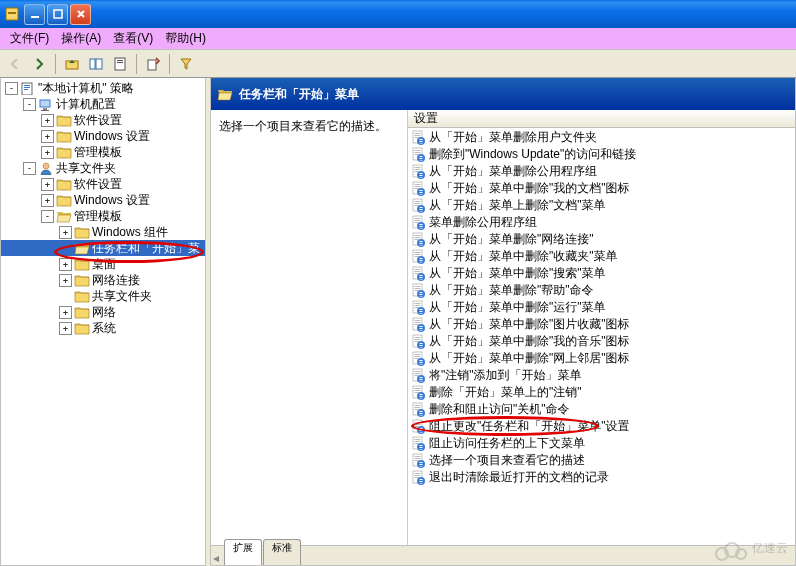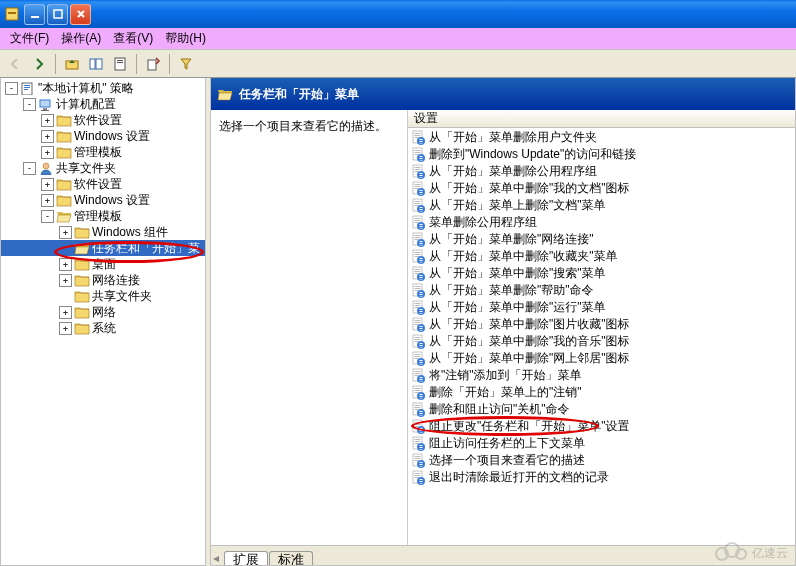--- a/index.html
+++ b/index.html
@@ -38,24 +38,24 @@
 .detail-header { height: 24px; background: linear-gradient(to bottom, #1a5fb4, #0030a0); color: white; display: flex; align-items: center; padding: 16px 6px; font-weight: bold; gap: 6px; }
 .detail-body { flex: 1; display: flex; overflow: hidden; }
 .desc-col { width: 196px; padding: 8px; }
 .list-col { flex: 1; border-left: 1px solid #ccc; display: flex; flex-direction: column; overflow: hidden; }
 .list-header { height: 18px; background: linear-gradient(to bottom, #fff, #ece9d8); border-bottom: 1px solid #c0c0c0; padding: 0 6px; display: flex; align-items: center; }
 .list-body { flex: 1; overflow-y: scroll; overflow-x: hidden; padding: 1px 0; }
 .list-row { display: flex; align-items: center; height: 17px; padding: 0 2px; gap: 3px; white-space: nowrap; }
 .policy-icon { width: 16px; height: 16px; flex-shrink: 0; }
 
 .tabs-row { height: 20px; background: #ece9d8; display: flex; align-items: flex-end; padding-left: 2px; border-top: 1px solid #c0c0c0; gap: 1px; }
-.tab { padding: 1px 8px; background: #ece9d8; border: 1px solid #999; border-bottom: none; border-radius: 3px 3px 0 0; font-size: 13px; height: 15px; line-height: 13px; position: relative; top: 1px; }
+.tab { padding: 1px 8px; background: #ece9d8; border: 1px solid #999; border-bottom: none; border-radius: 3px 3px 0 0; font-size: 10px; height: 27px; line-height: 13px; position: relative; top: 1px; }
 .tab.active { background: #fff; }
 
-.watermark { position: absolute; right: 8px; bottom: 4px; opacity: .35; font-size: 18px; color: #666; display: flex; align-items: flex-end; gap: 4px; pointer-events: none; }
+.watermark { position: absolute; right: 8px; bottom: 4px; opacity: .35; font-size: 18px; color: #666; display: flex; align-items: flex-start; gap: 4px; pointer-events: none; }
 .watermark svg { width: 36px; height: 22px; }
 
 
 .list-body::-webkit-scrollbar { width: 16px; }
 .list-body::-webkit-scrollbar-track { background: #f0ece4; border-left: 1px solid #ddd; }
 .list-body::-webkit-scrollbar-thumb { background: #c8c4b8; border: 1px solid #999; }
 .list-body::-webkit-scrollbar-button { background: #ece9d8; border: 1px solid #999; height: 16px; }
 </style>
 </head>
 <body>

